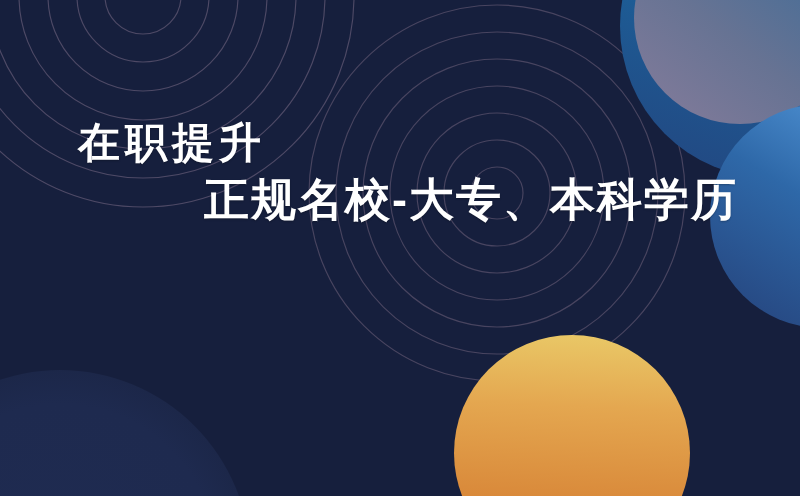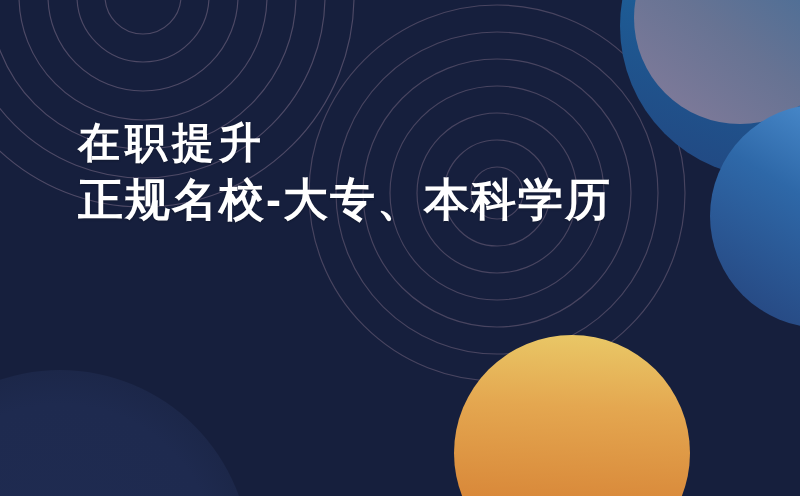--- a/index.html
+++ b/index.html
@@ -44,20 +44,21 @@
     text-shadow: 0 1px 2px rgba(0,0,0,.25);
   }
   .line2 {
     color: #ffffff;
     font-size: 45px;
     font-weight: bold;
     letter-spacing: 2px;
     line-height: 1.42;
     white-space: nowrap;
     text-shadow: 0 1px 2px rgba(0,0,0,.25);
+    text-align: right;
   }
   .line3 {
     color: #f2f3f8;
     font-size: 29px;
     font-weight: bold;
     letter-spacing: 4px;
     line-height: 1.2;
     white-space: nowrap;
     margin-top: 42px;
     text-shadow: 0 1px 2px rgba(0,0,0,.25);

